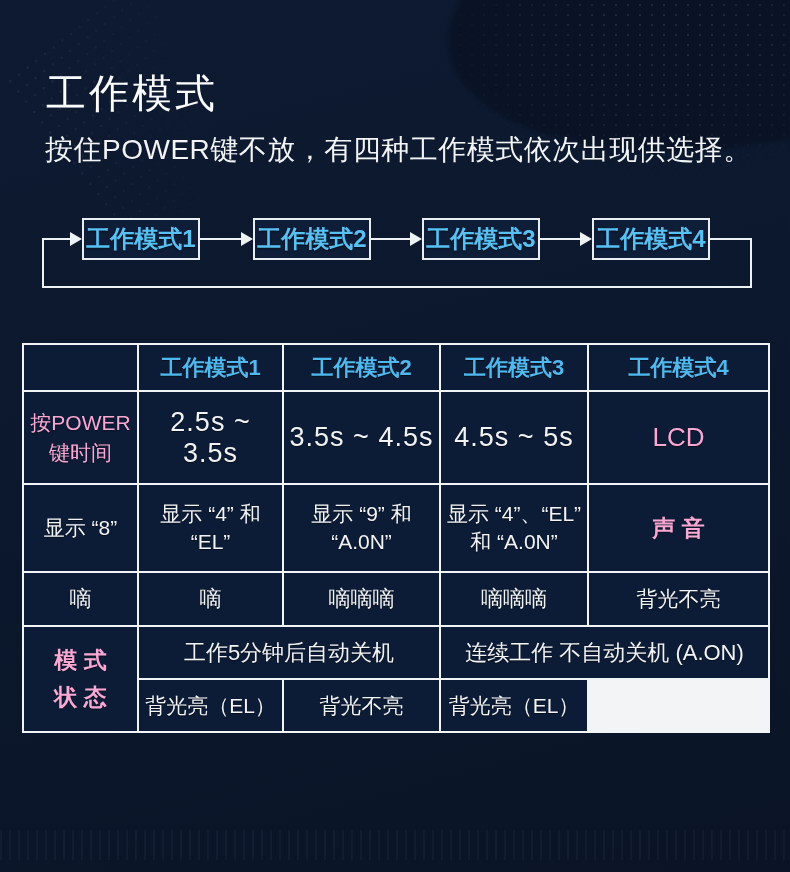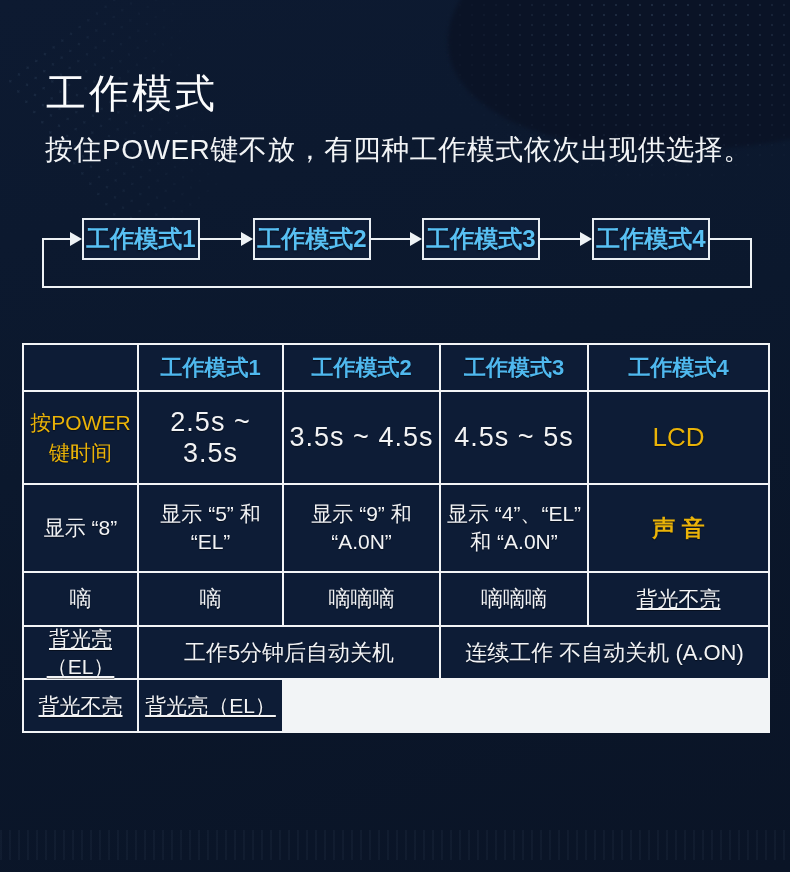--- a/index.html
+++ b/index.html
@@ -83,32 +83,32 @@
     display:grid; gap:2px;
     grid-template-columns:113px 143px 155px 146px 179px;
     grid-template-rows:45px 91px 86px 52px 51px 51px;
   }
   .cell {
     background:#0d1c36; display:flex; align-items:center; justify-content:center;
     text-align:center; color:#f2f3f5;
     text-shadow:0 1px 1px rgba(0,0,0,.45);
   }
   .cell.hdr   { font-size:22px; font-weight:bold; color:#4fb8ee; }
-  .cell.lbl   { color:#eab308; }
+  .cell.lbl   { color:#f9a8d4; }
   .lbl-power  { font-size:21px; line-height:1.4; white-space:pre-line; }
   .lbl-lcd    { font-size:26px; font-weight:300; }
   .lbl-sound  { font-size:23px; font-weight:bold; }
   .lbl-mode   { font-size:23px; font-weight:bold; line-height:1.6; white-space:pre-line; grid-row:5/7; grid-column:1; }
   .cell.time  { font-size:27px; font-weight:300; letter-spacing:1px; }
   .cell.lcd   { font-size:21px; font-weight:300; line-height:1.35; white-space:pre-line; }
   .cell.sound { font-size:22px; font-weight:300; }
   .cell.merged{ font-size:22px; font-weight:300; }
   .mA { grid-row:5; grid-column:2/4; }
   .mB { grid-row:5; grid-column:4/6; }
-  .cell.light { font-size:21px; font-weight:300;text-decoration:underline; }
+  .cell.light { font-size:21px; font-weight:300; }
 </style>
 </head>
 <body>
 
 <div class="page">
 
   <div class="bg-blob"></div>
   <div class="bg-dots-tr"></div>
   <div class="bg-dots-tl"></div>
   <div class="bg-band"></div>
@@ -150,33 +150,35 @@
     <div class="cell hdr">工作模式4</div>
 
     <div class="cell lbl lbl-power">按POWER
 键时间</div>
     <div class="cell time">2.5s ~ 3.5s</div>
     <div class="cell time">3.5s ~ 4.5s</div>
     <div class="cell time">4.5s ~ 5s</div>
 
     <div class="cell lbl lbl-lcd">LCD</div>
     <div class="cell lcd">显示 “8”</div>
-    <div class="cell lcd">显示 “5” 和
+    <div class="cell lcd">显示 “4” 和
 “EL”</div>
     <div class="cell lcd">显示 “9” 和
 “A.0N”</div>
     <div class="cell lcd">显示 “4”、“EL”
 和 “A.0N”</div>
 
     <div class="cell lbl lbl-sound">声 音</div>
     <div class="cell sound">嘀</div>
     <div class="cell sound">嘀</div>
     <div class="cell sound">嘀嘀嘀</div>
     <div class="cell sound">嘀嘀嘀</div>
 
+    <div class="cell lbl lbl-mode">模 式
+状 态</div>
     <div class="cell merged mA">工作5分钟后自动关机</div>
     <div class="cell merged mB">连续工作 不自动关机 (A.ON)</div>
     <div class="cell light">背光不亮</div>
     <div class="cell light">背光亮（EL）</div>
     <div class="cell light">背光不亮</div>
     <div class="cell light">背光亮（EL）</div>
   </div>
 
 </div>
 

